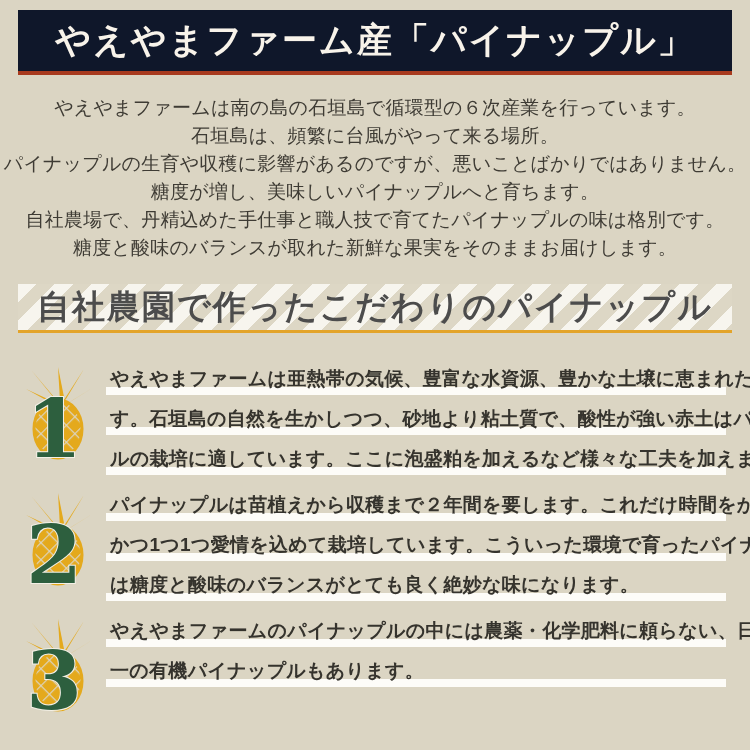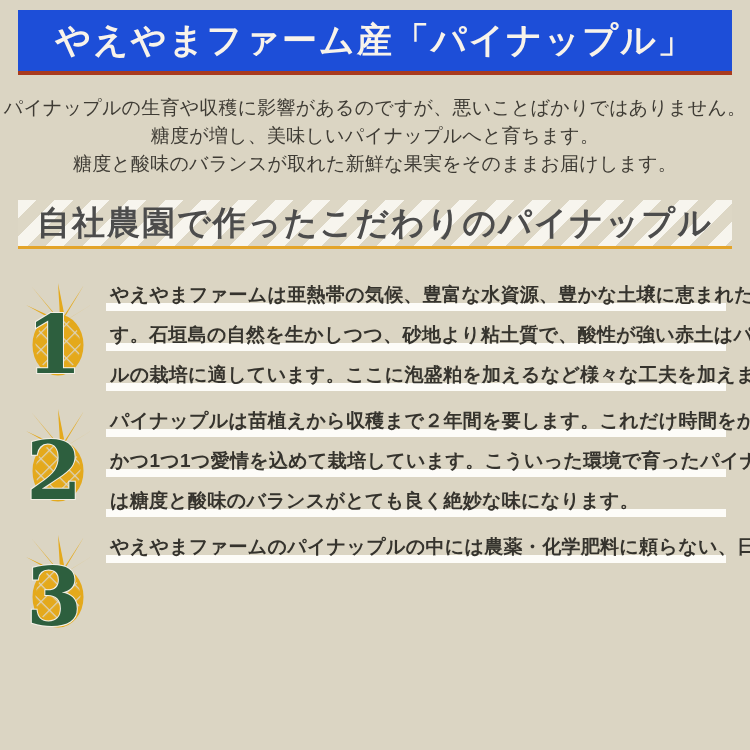--- a/index.html
+++ b/index.html
@@ -5,21 +5,21 @@
   html,body{margin:0;padding:0;}
   body{
     width:750px;height:750px;overflow:hidden;
     background:#dbd5c3;
     font-family:"Liberation Sans",sans-serif;
     -webkit-font-smoothing:antialiased;
   }
   
   .banner{
     margin:10px 18px 0;height:61px;
-    background:#1d4ed8;
+    background:#0f172a;
     border-bottom:4px solid #a83a1e;
     display:flex;align-items:center;justify-content:center;
   }
   .banner h1{
     margin:0;color:#f8f3ea;font-size:35px;font-weight:600;
     letter-spacing:2px;font-family:"DejaVu Serif",serif;white-space:nowrap;
   }
   
   .intro{
     margin-top:19px;text-align:center;
@@ -60,22 +60,25 @@
 </head>
 <body>
 
 <div class="page">
 
   <header class="banner">
     <h1>やえやまファーム産「パイナップル」</h1>
   </header>
 
   <section class="intro">
+    <div>やえやまファームは南の島の石垣島で循環型の６次産業を行っています。</div>
+    <div>石垣島は、頻繁に台風がやって来る場所。</div>
     <div>パイナップルの生育や収穫に影響があるのですが、悪いことばかりではありません。</div>
     <div>糖度が増し、美味しいパイナップルへと育ちます。</div>
+    <div>自社農場で、丹精込めた手仕事と職人技で育てたパイナップルの味は格別です。</div>
     <div>糖度と酸味のバランスが取れた新鮮な果実をそのままお届けします。</div>
   </section>
 
   <h2 class="stripe-heading">
     <span>自社農園で作ったこだわりのパイナップル</span>
   </h2>
 
   <section class="features">
 
     <div class="feature">
@@ -164,17 +167,20 @@
           </g>
           <ellipse cx="34" cy="64" rx="24" ry="29" fill="url(#lat3)"></ellipse>
           <ellipse cx="34" cy="64" rx="24" ry="29" fill="none" stroke="#e4a91c" stroke-width="3"></ellipse>
           <text x="30" y="92" text-anchor="middle" font-family="DejaVu Serif, serif" font-weight="bold" font-size="80" fill="#2d5f3e" stroke="#f3f0e6" stroke-width="2" paint-order="stroke">3</text>
         </svg>
       </div>
       <div class="flines">
         <div class="fline">
             <span>やえやまファームのパイナップルの中には農薬・化学肥料に頼らない、日本で唯</span>
           </div>
+        <div class="fline">
+            <span>一の有機パイナップルもあります。</span>
+          </div>
       </div>
     </div>
 
   </section>
 </div>
 
 </body></html>

